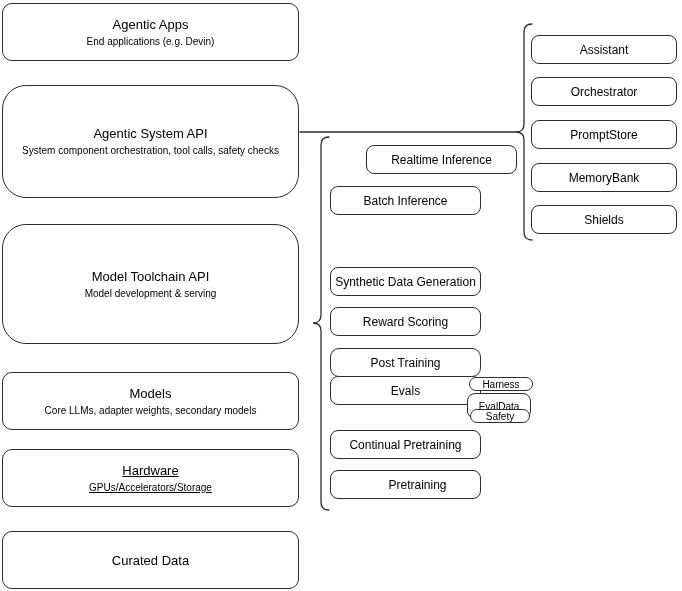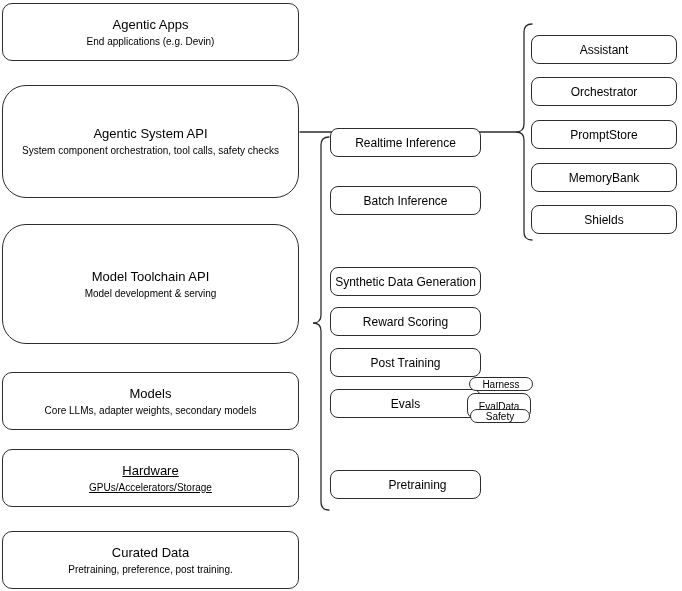--- a/index.html
+++ b/index.html
@@ -16,23 +16,23 @@
   .lbox .bsub{font-size:10px;line-height:12px;margin-top:4px;white-space:nowrap;}
   #lbox0{top:3px;height:58px;}
   #lbox1{top:85px;height:113px;border-radius:24px;}
   #lbox2{top:224px;height:120px;border-radius:24px;}
   #lbox3{top:372px;height:58px;}
   #lbox4{top:449px;height:58px;text-decoration:underline;}
   #lbox5{top:531px;height:58px;}
 
   
   .mbox{left:330px;width:151px;height:29px;border-radius:8px;font-size:12px;white-space:nowrap;}
-  #mbox0{top:128px;} #mbox1{top:186px;} #mbox2{top:226px;}
-  #mbox3{top:267px;} #mbox4{top:307px;} #mbox5{top:348px;}
-  #mbox6{top:389px;} #mbox7{top:430px;} #mbox8{top:470px;padding-left:24px;}
+  #mbox0{top:145px;margin-left:36px;} #mbox1{top:186px;} #mbox2{top:226px;}
+  #mbox3{top:267px;} #mbox4{top:307px;} #mbox5{top:348px;border-radius:9px;}
+  #mbox6{top:376px;} #mbox7{top:430px;} #mbox8{top:470px;padding-left:24px;}
 
   
   .pill{position:absolute;background:#fff;border:1px solid #2d2d2d;box-sizing:border-box;
         border-radius:8px;display:flex;align-items:center;justify-content:center;
         font-size:10px;white-space:nowrap;z-index:3;}
   #pill0{left:469px;top:377px;width:64px;height:14px;}
   #pill1{left:467px;top:393px;width:64px;height:26px;}
   #pill2{left:470px;top:409px;width:60px;height:14px;}
 
   
@@ -69,29 +69,29 @@
   <div class="box lbox" id="lbox3">
     <div class="btitle">Models</div>
     <div class="bsub">Core LLMs, adapter weights, secondary models</div>
   </div>
   <div class="box lbox" id="lbox4">
     <div class="btitle">Hardware</div>
     <div class="bsub">GPUs/Accelerators/Storage</div>
   </div>
   <div class="box lbox" id="lbox5">
     <div class="btitle">Curated Data</div>
-    <div class="bsub">Pretraining, preference, post training.</div>
   </div>
 
   <div class="box mbox" id="mbox0">Realtime Inference</div>
   <div class="box mbox" id="mbox1">Batch Inference</div>
   <div class="box mbox" id="mbox3">Synthetic Data Generation</div>
   <div class="box mbox" id="mbox4">Reward Scoring</div>
   <div class="box mbox" id="mbox5">Post Training</div>
   <div class="box mbox" id="mbox6">Evals</div>
+  <div class="box mbox" id="mbox7">Continual Pretraining</div>
   <div class="box mbox" id="mbox8">Pretraining</div>
 
   <div class="pill" id="pill0">Harness</div>
   <div class="pill" id="pill1">EvalData</div>
   <div class="pill" id="pill2">Safety</div>
 
   <div class="box rbox" id="rbox0">Assistant</div>
   <div class="box rbox" id="rbox1">Orchestrator</div>
   <div class="box rbox" id="rbox2">PromptStore</div>
   <div class="box rbox" id="rbox3">MemoryBank</div>

